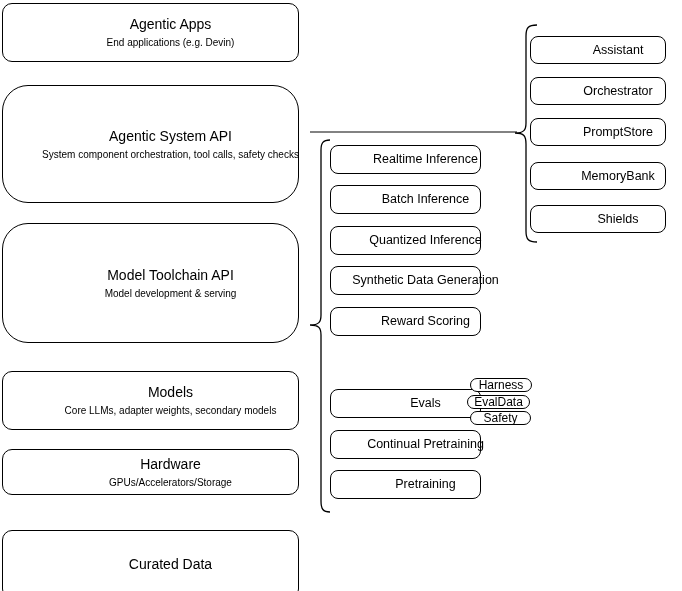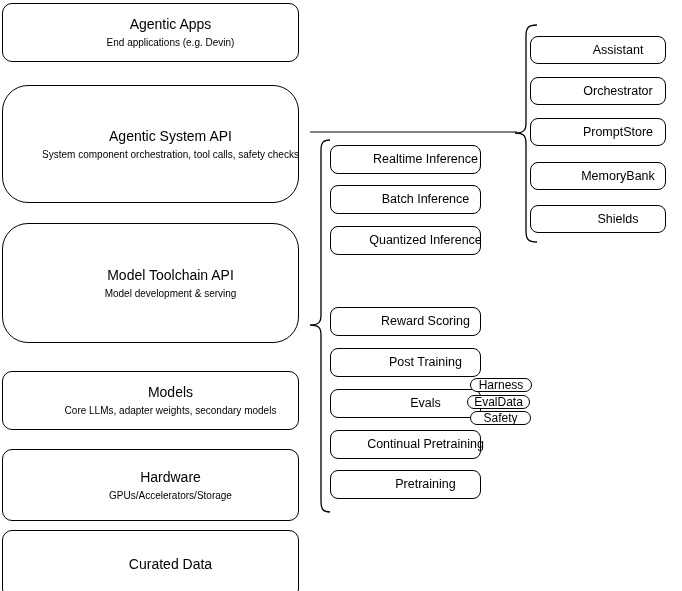--- a/index.html
+++ b/index.html
@@ -112,42 +112,42 @@
     <div class="subtitle">System component orchestration, tool calls, safety checks</div>
   </div>
   <div class="box left-node big" style="top:223px;height:120px">
     <div class="title">Model Toolchain API</div>
     <div class="subtitle">Model development &amp; serving</div>
   </div>
   <div class="box left-node" style="top:371px;height:59px">
     <div class="title">Models</div>
     <div class="subtitle">Core LLMs, adapter weights, secondary models</div>
   </div>
-  <div class="box left-node" style="top:449px;height:72px">
+  <div class="box left-node" style="top:449px;height:46px">
     <div class="title">Hardware</div>
     <div class="subtitle">GPUs/Accelerators/Storage</div>
   </div>
   <div class="box left-node" style="top:530px;height:69px">
     <div class="title">Curated Data</div>
   </div>
 
   <div class="box mid-node" style="top:145px">
     <div class="label">Realtime Inference</div>
   </div>
   <div class="box mid-node" style="top:185px">
     <div class="label">Batch Inference</div>
   </div>
   <div class="box mid-node" style="top:226px">
     <div class="label">Quantized Inference</div>
   </div>
+  <div class="box mid-node" style="top:266px">
+    <div class="label">Synthetic Data Generation</div>
+  </div>
   <div class="box mid-node" style="top:307px">
     <div class="label">Reward Scoring</div>
-  </div>
-  <div class="box mid-node" style="top:348px">
-    <div class="label">Post Training</div>
   </div>
   <div class="box mid-node" style="top:389px">
     <div class="label">Evals</div>
   </div>
   <div class="box mid-node" style="top:430px">
     <div class="label">Continual Pretraining</div>
   </div>
   <div class="box mid-node" style="top:470px">
     <div class="label">Pretraining</div>
   </div>

